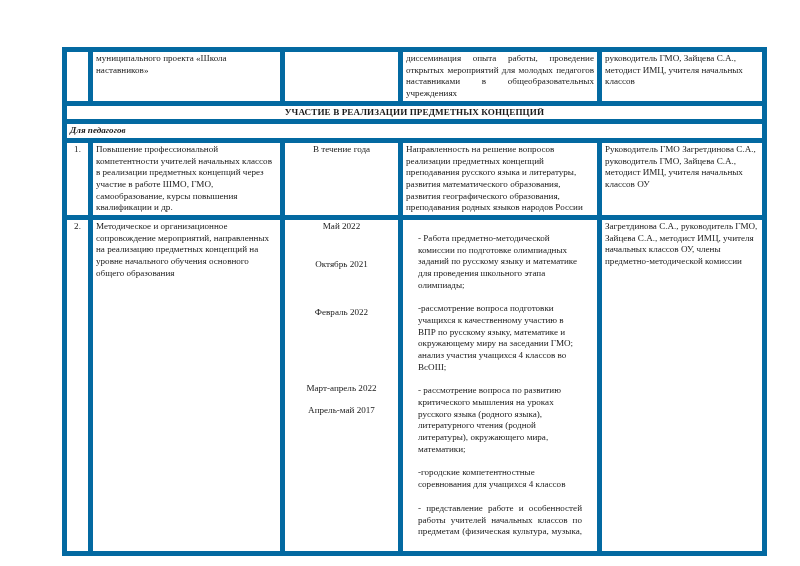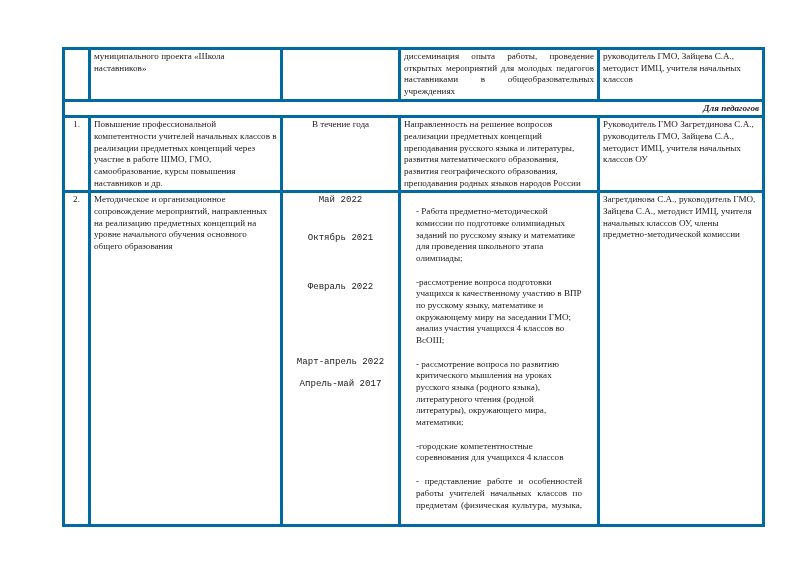--- a/index.html
+++ b/index.html
@@ -24,21 +24,21 @@
     position: absolute;
     left: 62px;
     top: 47px;
     width: 700px;
     border-collapse: collapse;
     table-layout: fixed;
     font-size: 9.1px;
     line-height: 1.285;
   }
   table.doc-table td {
-    border: 3px solid #0369a1;
+    border: 5px solid #0369a1;
     padding: 1px 3px 1px 3px;
     vertical-align: top;
     word-wrap: break-word;
     overflow-wrap: break-word;
   }
   
   col.c-num   { width: 26px; }
   col.c-act   { width: 192px; }
   col.c-date  { width: 118px; }
   col.c-cont  { width: 199px; }
@@ -54,24 +54,24 @@
     font-weight: bold;
     padding-top: 2px;
     padding-bottom: 2px;
     letter-spacing: 0.1px;
   }
   td.subsection {
     font-style: italic;
     font-weight: bold;
     padding-top: 2px;
     padding-bottom: 2px;
-    text-align: right;
+    text-align: left;
     margin-left: 32px;
   }
-  .date-block { margin: 0; font-family: Liberation Mono, monospace; }
+  .date-block { margin: 0; }
   .date-sp-1 { margin-top: 26px; }
   .date-sp-2 { margin-top: 37px; }
   .date-sp-3 { margin-top: 64px; }
   .date-sp-4 { margin-top: 10px; }
   p { margin: 12px; padding: 0; }
 </style>
 </head>
 <body>
 
 <div id="page">
@@ -87,28 +87,31 @@
     <tbody>
 
       <tr>
         <td class="num"></td>
         <td>муниципального проекта «Школа наставников»</td>
         <td class="date"></td>
         <td class="justify">диссеминация опыта работы, проведение открытых мероприятий для молодых педагогов наставниками в общеобразовательных учреждениях</td>
         <td>руководитель ГМО, Зайцева С.А., методист ИМЦ, учителя начальных классов</td>
       </tr>
 
+      <tr>
+        <td class="section-title" colspan="5">УЧАСТИЕ В РЕАЛИЗАЦИИ ПРЕДМЕТНЫХ КОНЦЕПЦИЙ</td>
+      </tr>
 
       <tr>
         <td class="subsection" colspan="5">Для педагогов</td>
       </tr>
 
       <tr>
         <td class="num">1.</td>
-        <td>Повышение профессиональной компетентности учителей начальных классов в реализации предметных концепций через участие в работе ШМО, ГМО, самообразование, курсы повышения наставников и др.</td>
+        <td>Повышение профессиональной компетентности учителей начальных классов в реализации предметных концепций через участие в работе ШМО, ГМО, самообразование, курсы повышения квалификации и др.</td>
         <td class="date">В течение года</td>
         <td>Направленность на решение вопросов реализации предметных концепций преподавания русского языка и литературы, развития математического образования, развития географического образования, преподавания родных языков народов России</td>
         <td>Руководитель ГМО Загретдинова С.А., руководитель ГМО, Зайцева С.А., методист ИМЦ, учителя начальных классов ОУ</td>
       </tr>
 
       <tr>
         <td class="num">2.</td>
         <td>Методическое и организационное сопровождение мероприятий, направленных на реализацию предметных концепций на уровне начального обучения основного общего образования</td>
         <td class="date">
           <p class="date-block">Май 2022</p>

